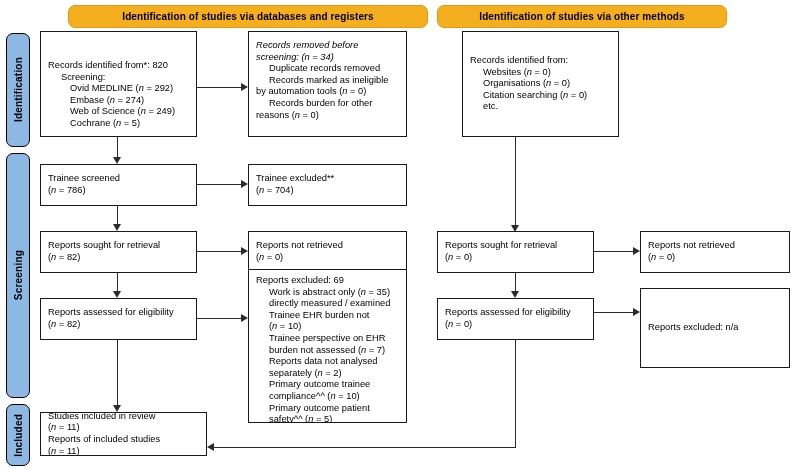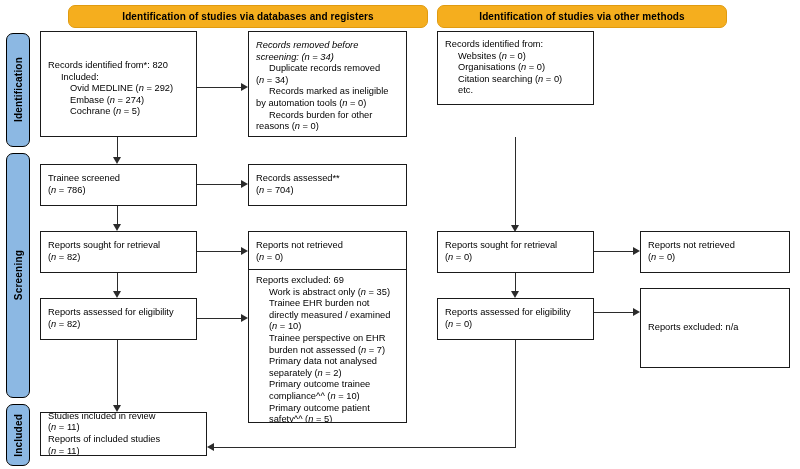--- a/index.html
+++ b/index.html
@@ -121,33 +121,33 @@
   <div class="stage-pill" style="left:6px; top:153px; width:24px; height:245px;">
     <span class="stage-text">Screening</span>
   </div>
   <div class="stage-pill" style="left:6px; top:404px; width:24px; height:62px;">
     <span class="stage-text">Included</span>
   </div>
 
   <div class="box" style="left:40px; top:31px; width:157px; height:106px; padding-top:28px;">
     <div>
         <div class="ln">Records identified from*: 820</div>
-        <div class="ln ind1">Included:</div>
+        <div class="ln ind1">Screening:</div>
         <div class="ln ind2">Ovid MEDLINE (<i>n</i> = 292)</div>
         <div class="ln ind2">Embase (<i>n</i> = 274)</div>
+        <div class="ln ind2">Web of Science (<i>n</i> = 249)</div>
         <div class="ln ind2">Cochrane (<i>n</i> = 5)</div>
       </div>
   </div>
 
   <div class="box" style="left:248px; top:31px; width:159px; height:106px; padding-top:8px;">
     <div>
         <div class="ln"><i>Records removed before</i></div>
         <div class="ln"><i>screening: (<i>n</i> = 34)</i></div>
         <div class="ln ind1">Duplicate records removed</div>
-        <div class="ln">(<i>n</i> = 34)</div>
         <div class="ln ind1">Records marked as ineligible</div>
         <div class="ln">by automation tools (<i>n</i> = 0)</div>
         <div class="ln ind1">Records burden for other</div>
         <div class="ln">reasons (<i>n</i> = 0)</div>
       </div>
   </div>
 
   <div class="hline" style="left:197px; top:87px; width:44px;"></div>
   <div class="arrow-r" style="left:241px; top:82.5px;"></div>
 
@@ -156,21 +156,21 @@
 
   <div class="box vcenter" style="left:40px; top:164px; width:157px; height:42px;">
     <div>
         <div class="ln">Trainee screened</div>
         <div class="ln">(<i>n</i> = 786)</div>
       </div>
   </div>
 
   <div class="box vcenter" style="left:248px; top:164px; width:159px; height:42px;">
     <div>
-        <div class="ln">Records assessed**</div>
+        <div class="ln">Trainee excluded**</div>
         <div class="ln">(<i>n</i> = 704)</div>
       </div>
   </div>
 
   <div class="hline" style="left:197px; top:184px; width:44px;"></div>
   <div class="arrow-r" style="left:241px; top:179.5px;"></div>
 
   <div class="vline" style="left:117px; top:206px; height:20px;"></div>
   <div class="arrow-d" style="left:113px; top:224px;"></div>
 
@@ -198,26 +198,26 @@
     <div>
         <div class="ln">Reports assessed for eligibility</div>
         <div class="ln">(<i>n</i> = 82)</div>
       </div>
   </div>
 
   <div class="box" style="left:248px; top:269px; width:159px; height:154px; padding-top:5px;">
     <div>
         <div class="ln">Reports excluded: 69</div>
         <div class="ln ind1">Work is abstract only (<i>n</i> = 35)</div>
+        <div class="ln ind1">directly measured / examined</div>
         <div class="ln ind1">Trainee EHR burden not</div>
-        <div class="ln ind1">directly measured / examined</div>
         <div class="ln ind1">(<i>n</i> = 10)</div>
         <div class="ln ind1">Trainee perspective on EHR</div>
         <div class="ln ind1">burden not assessed (<i>n</i> = 7)</div>
-        <div class="ln ind1">Primary data not analysed</div>
+        <div class="ln ind1">Reports data not analysed</div>
         <div class="ln ind1">separately (<i>n</i> = 2)</div>
         <div class="ln ind1">Primary outcome trainee</div>
         <div class="ln ind1">compliance^^ (<i>n</i> = 10)</div>
         <div class="ln ind1">Primary outcome patient</div>
         <div class="ln ind1">safety^^ (<i>n</i> = 5)</div>
       </div>
   </div>
 
   <div class="hline" style="left:197px; top:318px; width:44px;"></div>
   <div class="arrow-r" style="left:241px; top:313.5px;"></div>
@@ -227,21 +227,21 @@
 
   <div class="box vcenter" style="left:40px; top:412px; width:167px; height:44px;">
     <div>
         <div class="ln">Studies included in review</div>
         <div class="ln">(<i>n</i> = 11)</div>
         <div class="ln">Reports of included studies</div>
         <div class="ln">(<i>n</i> = 11)</div>
       </div>
   </div>
 
-  <div class="box vcenter" style="left:437px; top:31px; width:157px; height:74px;">
+  <div class="box vcenter" style="left:462px; top:31px; width:157px; height:106px;">
     <div>
         <div class="ln">Records identified from:</div>
         <div class="ln ind1">Websites (<i>n</i> = 0)</div>
         <div class="ln ind1">Organisations (<i>n</i> = 0)</div>
         <div class="ln ind1">Citation searching (<i>n</i> = 0)</div>
         <div class="ln ind1">etc.</div>
       </div>
   </div>
 
   <div class="vline" style="left:515px; top:137px; height:90px;"></div>

